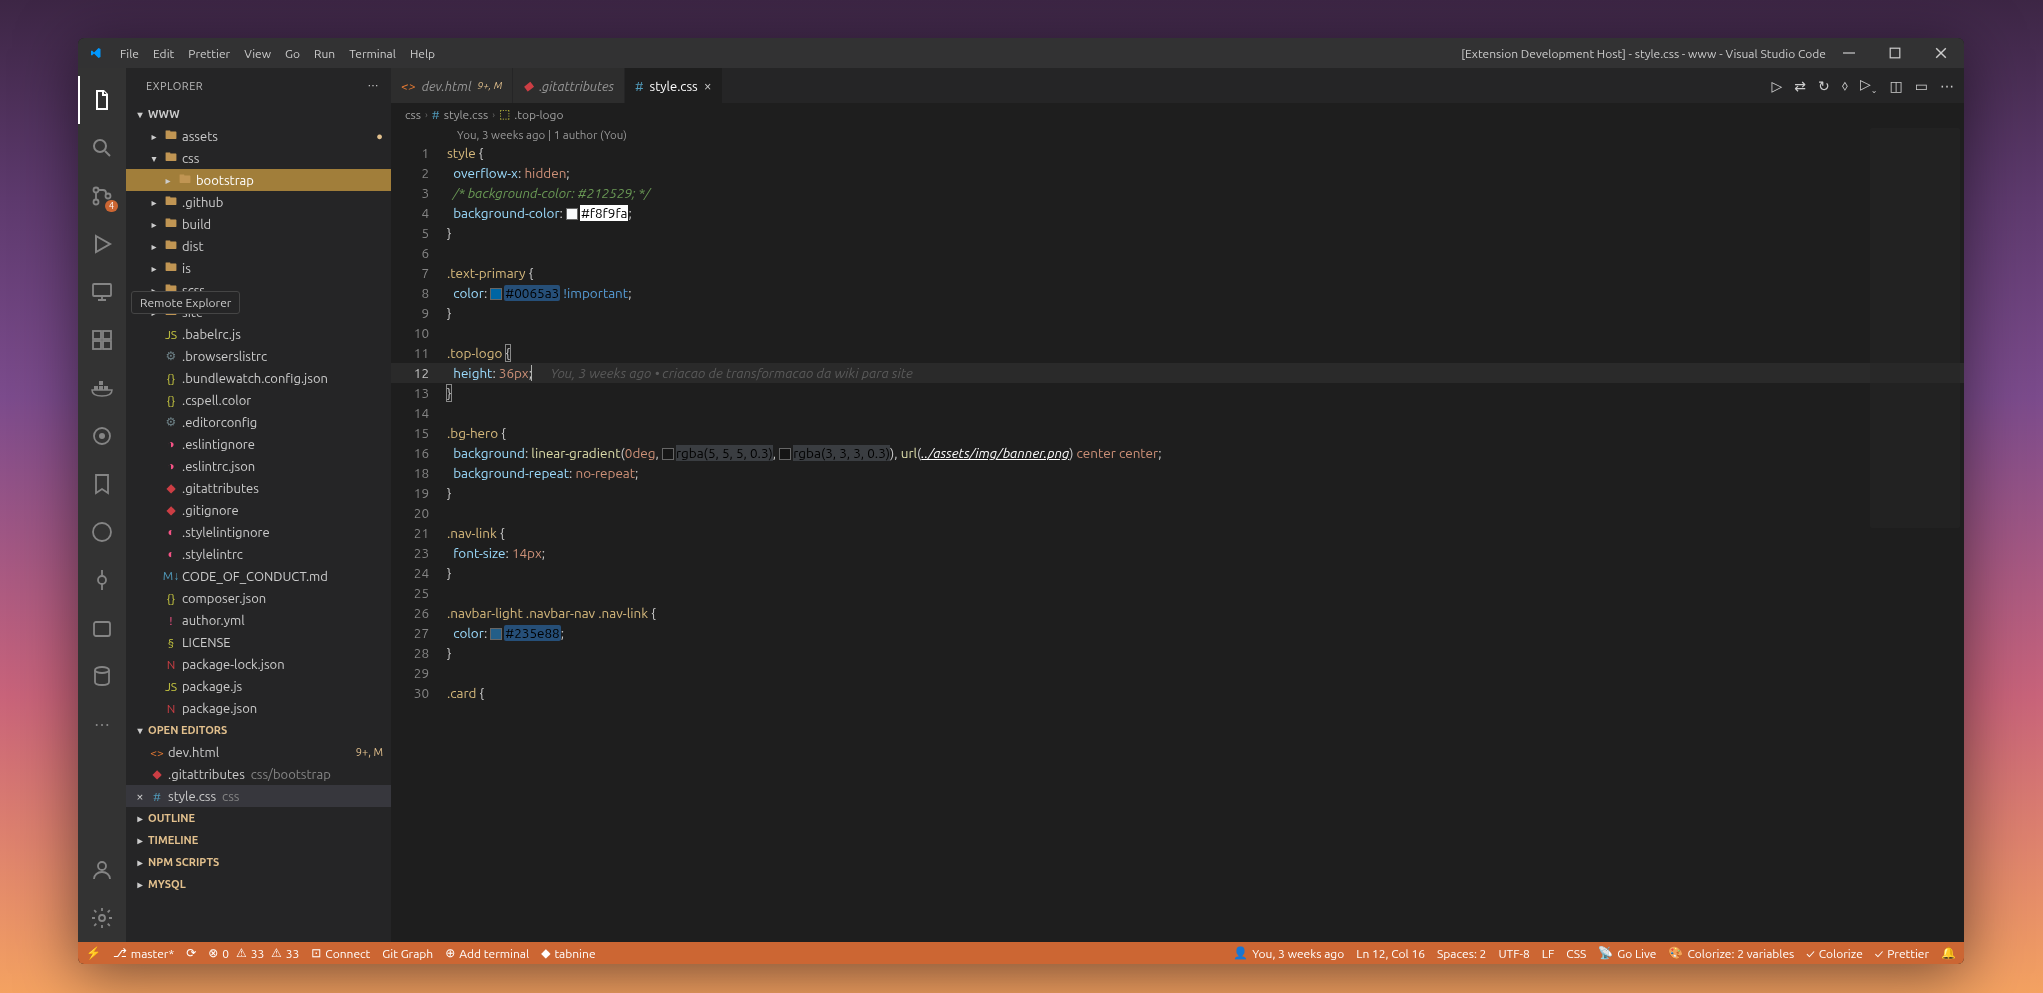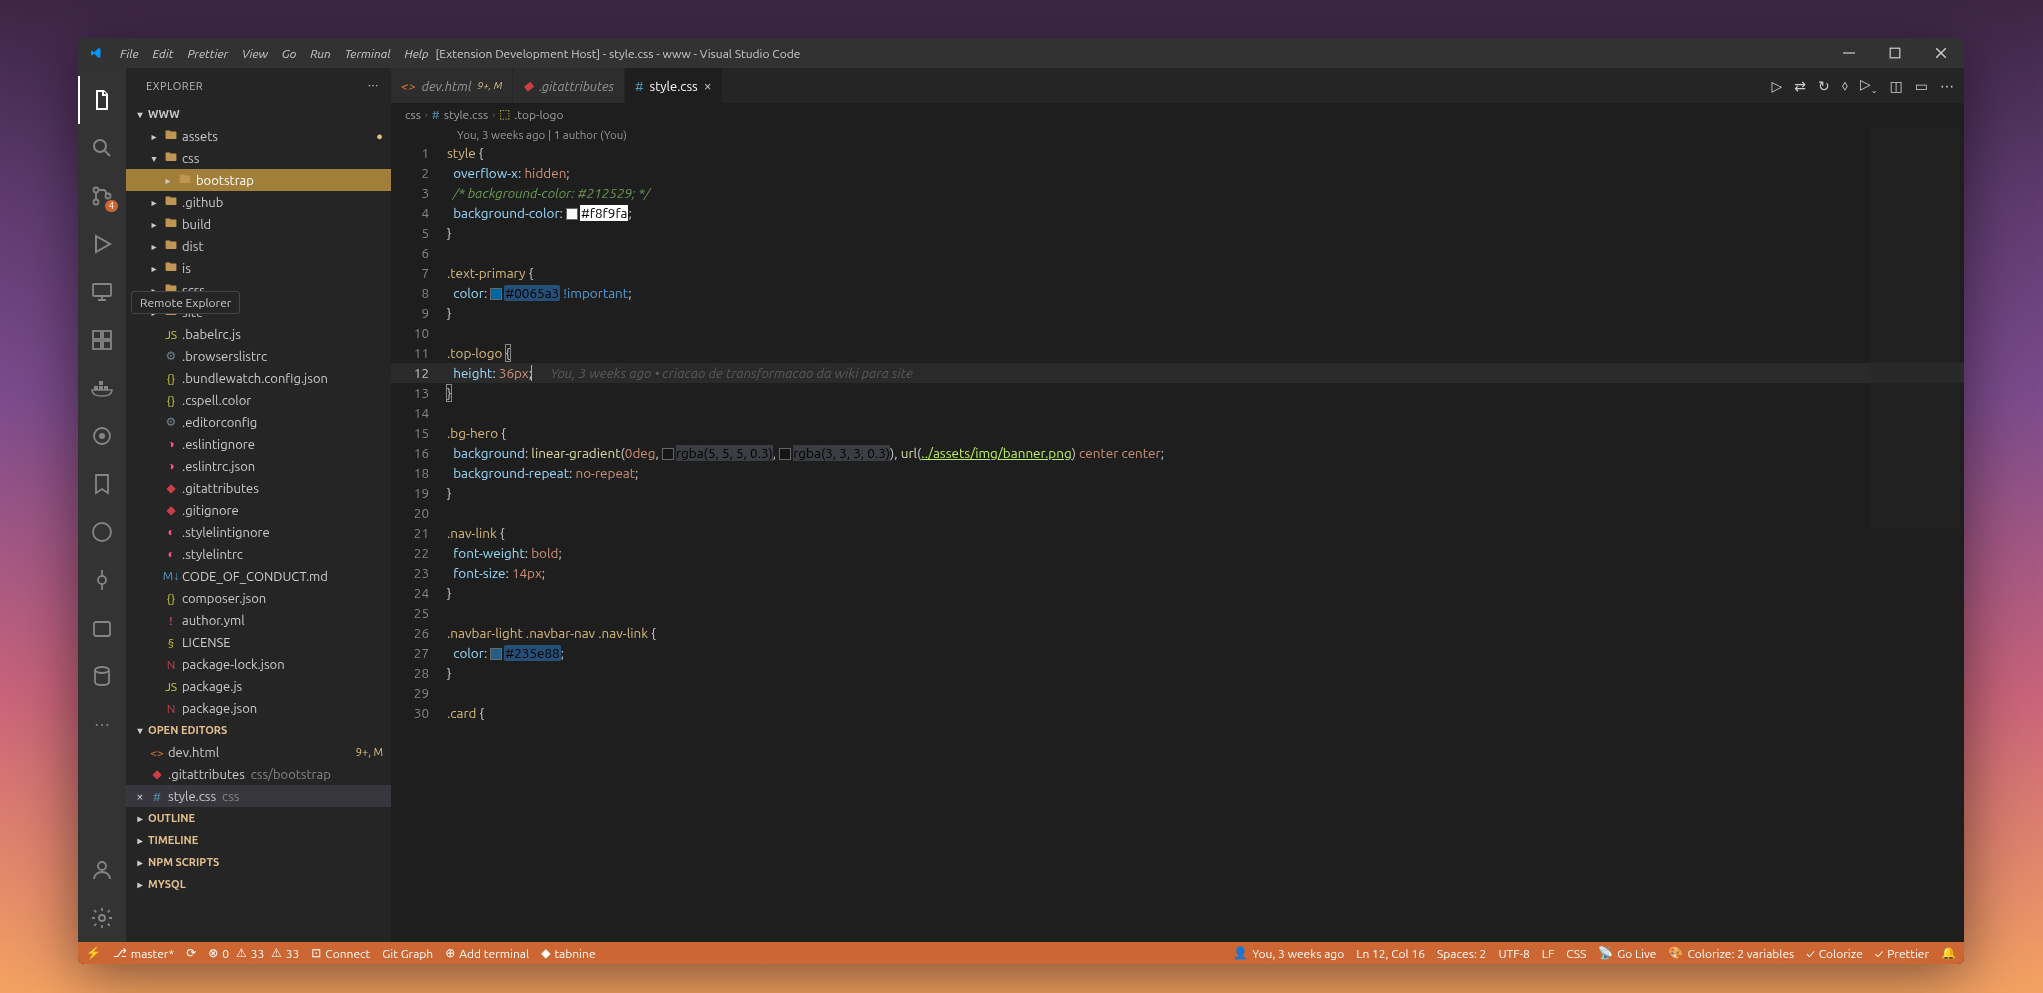--- a/index.html
+++ b/index.html
@@ -1,22 +1,22 @@
 <!DOCTYPE html>
 <html><head>
 <meta charset="utf-8">
 <style>
 * { margin:0; padding:0; box-sizing:border-box; font-family:"Segoe UI",Ubuntu,sans-serif; }
 body { background:linear-gradient(180deg,#3d2645 0%,#5e3a6e 20%,#7b4b8c 40%,#c8637a 70%,#f4a261 100%); width:2043px; height:993px; overflow:hidden; position:relative; }
 .window { position:absolute; left:78px; top:38px; width:1886px; height:926px; background:#1e1e1e; border-radius:6px; box-shadow:0 10px 60px rgba(0,0,0,.5); display:flex; flex-direction:column; overflow:hidden; }
 .titlebar { height:30px; background:#323233; display:flex; align-items:center; font-size:12px; color:#cccccc; }
 .titlebar .logo { width:35px; display:flex; justify-content:center; align-items:center; color:#0098ff; }
 .titlebar .menu { display:flex; }
-.titlebar .menu span { padding:0 7px; cursor:pointer;font-style:italic; }
-.titlebar .title { flex:1; text-align:left; color:#cccccc; }
+.titlebar .menu span { padding:0 7px; cursor:pointer; }
+.titlebar .title { flex:1; text-align:right; color:#cccccc; }
 .titlebar .wincontrols { display:flex; }
 .titlebar .wincontrols div { width:46px; height:30px; display:flex; align-items:center; justify-content:center; cursor:pointer; }
 .body { flex:1; display:flex; overflow:hidden; }
 .activitybar { width:48px; background:#333333; display:flex; flex-direction:column; align-items:center; padding-top:8px; }
 .activitybar .ab-item { width:48px; height:48px; display:flex; align-items:center; justify-content:center; color:#858585; cursor:pointer; position:relative; }
 .activitybar .ab-item.active { color:#ffffff; }
 .activitybar .ab-item.active::before { content:""; position:absolute; left:0; top:0; bottom:0; width:2px; background:#ffffff; }
 .activitybar .ab-item .badge { position:absolute; bottom:8px; right:8px; background:#cc6633; color:#fff; font-size:9px; border-radius:20px; padding:1px 4px; min-width:8px; text-align:center; }
 .activitybar .spacer { flex:1; }
 .sidebar { width:265px; background:#252526; display:flex; flex-direction:column; color:#cccccc; font-size:13px; }
@@ -58,21 +58,21 @@
 .code-line.current { background:#2a2a2a; }
 .gutter { width:56px; text-align:right; padding-right:18px; color:#858585; user-select:none; }
 .gutter.current { color:#c6c6c6; }
 .code-content { flex:1; }
 .tok-sel { color:#d7ba7d; }
 .tok-prop { color:#9cdcfe; }
 .tok-val { color:#ce9178; }
 .tok-punc { color:#cccccc; }
 .tok-comment { color:#6a9955; font-style:italic; }
 .tok-func { color:#dcdcaa; }
-.tok-url { color:#bef264; text-decoration:underline; }
+.tok-url { color:#ffffff; text-decoration:underline; font-style:italic; }
 .tok-imp { color:#569cd6; }
 .color-swatch { display:inline-block; width:12px; height:12px; border:1px solid #666; vertical-align:-2px; margin-right:2px; }
 .color-hl { background:#264f78; padding:0 1px; border-radius:2px; }
 .color-hl-white { background:#ffffff; color:#000; padding:0 1px; }
 .blame { color:#5a5a5a; font-style:italic; }
 .minimap { position:absolute; right:4px; top:60px; width:90px; height:400px; background:#252526; opacity:.5; border-radius:2px; }
 .statusbar { height:22px; background:#cc6633; color:#ffffff; font-size:12px; display:flex; align-items:center; padding:0 8px; gap:12px; }
 .statusbar .sb-item { display:flex; align-items:center; gap:4px; cursor:pointer; white-space:nowrap; }
 .statusbar .spacer { flex:1; }
 svg { width:1em; height:1em; fill:currentColor; }
@@ -467,21 +467,20 @@
           <div class="code-line"><div class="gutter">11</div><div class="code-content"><span class="tok-sel">.top-logo</span> <span class="tok-punc" style="outline:1px solid #888">{</span></div></div>
           <div class="code-line current"><div class="gutter current">12</div><div class="code-content">  <span class="tok-prop">height</span><span class="tok-punc">:</span> <span class="tok-val">36px</span><span class="tok-punc">;</span><span style="border-left:1px solid #aeafad;margin-left:-1px"></span>      <span class="blame">You, 3 weeks ago • criacao de transformacao da wiki para site</span></div></div>
           <div class="code-line"><div class="gutter">13</div><div class="code-content"><span class="tok-punc" style="outline:1px solid #888">}</span></div></div>
           <div class="code-line"><div class="gutter">14</div><div class="code-content"></div></div>
           <div class="code-line"><div class="gutter">15</div><div class="code-content"><span class="tok-sel">.bg-hero</span> <span class="tok-punc">{</span></div></div>
           <div class="code-line"><div class="gutter">16</div><div class="code-content">  <span class="tok-prop">background</span><span class="tok-punc">:</span> <span class="tok-func">linear-gradient</span><span class="tok-punc">(</span><span class="tok-val">0deg</span><span class="tok-punc">,</span> <span class="color-swatch" style="background:rgba(5,5,5,.3)"></span><span style="background:#3a3d41">rgba(5, 5, 5, 0.3)</span><span class="tok-punc">,</span> <span class="color-swatch" style="background:rgba(3,3,3,.3)"></span><span style="background:#3a3d41">rgba(3, 3, 3, 0.3)</span><span class="tok-punc">),</span> <span class="tok-func">url</span><span class="tok-punc">(</span><span class="tok-url">../assets/img/banner.png</span><span class="tok-punc">)</span> <span class="tok-val">center center</span><span class="tok-punc">;</span></div></div>
           <div class="code-line"><div class="gutter">18</div><div class="code-content">  <span class="tok-prop">background-repeat</span><span class="tok-punc">:</span> <span class="tok-val">no-repeat</span><span class="tok-punc">;</span></div></div>
           <div class="code-line"><div class="gutter">19</div><div class="code-content"><span class="tok-punc">}</span></div></div>
           <div class="code-line"><div class="gutter">20</div><div class="code-content"></div></div>
           <div class="code-line"><div class="gutter">21</div><div class="code-content"><span class="tok-sel">.nav-link</span> <span class="tok-punc">{</span></div></div>
-          <div class="code-line"><div class="gutter">22</div><div class="code-content">  <span class="tok-prop">font-weight</span><span class="tok-punc">:</span> <span class="tok-val">bold</span><span class="tok-punc">;</span></div></div>
           <div class="code-line"><div class="gutter">23</div><div class="code-content">  <span class="tok-prop">font-size</span><span class="tok-punc">:</span> <span class="tok-val">14px</span><span class="tok-punc">;</span></div></div>
           <div class="code-line"><div class="gutter">24</div><div class="code-content"><span class="tok-punc">}</span></div></div>
           <div class="code-line"><div class="gutter">25</div><div class="code-content"></div></div>
           <div class="code-line"><div class="gutter">26</div><div class="code-content"><span class="tok-sel">.navbar-light .navbar-nav .nav-link</span> <span class="tok-punc">{</span></div></div>
           <div class="code-line"><div class="gutter">27</div><div class="code-content">  <span class="tok-prop">color</span><span class="tok-punc">:</span> <span class="color-swatch" style="background:#235e88"></span><span class="color-hl">#235e88</span><span class="tok-punc">;</span></div></div>
           <div class="code-line"><div class="gutter">28</div><div class="code-content"><span class="tok-punc">}</span></div></div>
           <div class="code-line"><div class="gutter">29</div><div class="code-content"></div></div>
           <div class="code-line"><div class="gutter">30</div><div class="code-content"><span class="tok-sel">.card</span> <span class="tok-punc">{</span></div></div>
         </div>
       <div class="minimap"></div>

